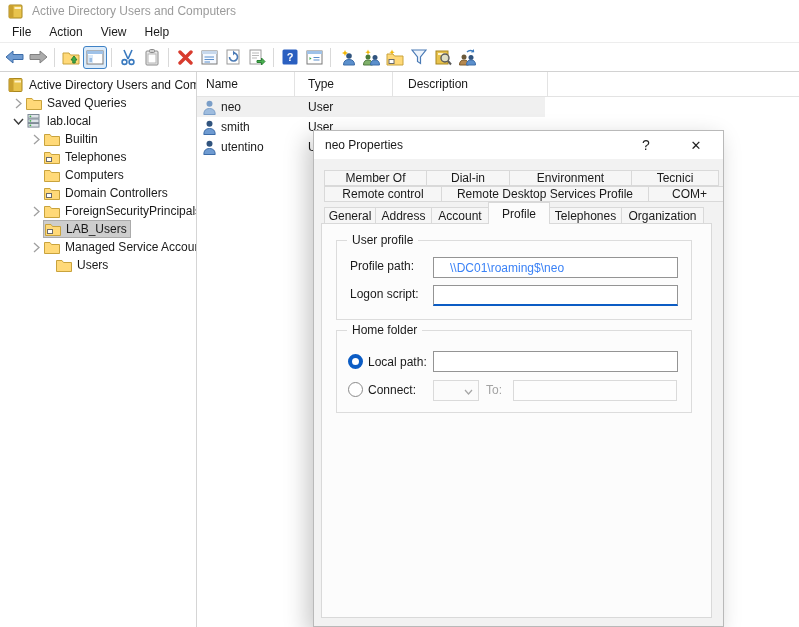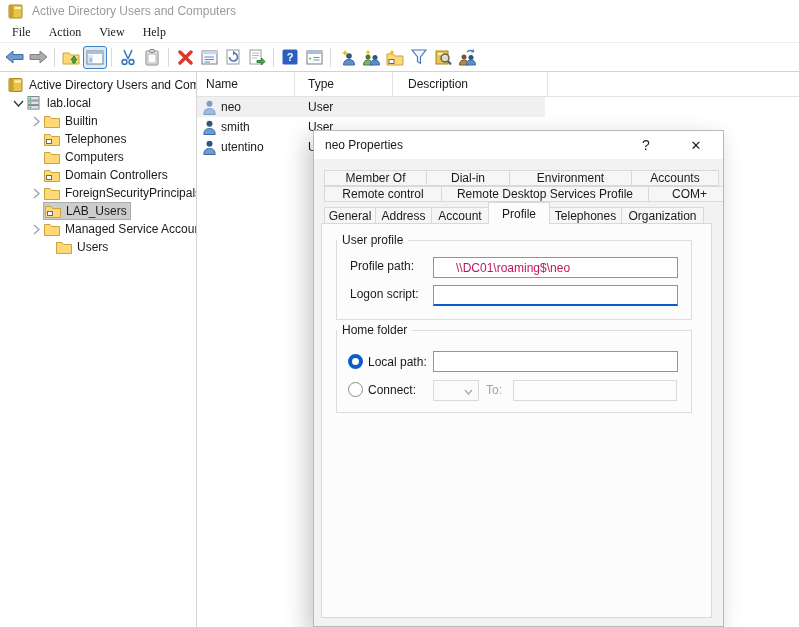--- a/index.html
+++ b/index.html
@@ -11,21 +11,21 @@
   }
   *{box-sizing:border-box;margin:0;padding:0;}
   html,body{width:799px;height:627px;overflow:hidden;}
   body{font-family:"Liberation Sans","DejaVu Sans",sans-serif;font-size:12px;color:#1a1a1a;background:#fff;position:relative;}
 
   
   .titlebar{position:absolute;left:0;top:0;width:799px;height:22px;background:#fff;display:flex;align-items:center;}
   .titlebar .app-ico{margin-left:8px;margin-right:9px;display:flex;}
   .titlebar .ttl{color:#9b9b9b;font-size:12px;}
   .menubar{position:absolute;left:0;top:22px;width:799px;height:21px;background:#fff;display:flex;align-items:center;border-bottom:1px solid #ededed;padding-left:3px;}
-  .menubar .mi{padding:2px 9px;cursor:default;font-family:Liberation Serif, serif;}
+  .menubar .mi{padding:2px 9px;cursor:default;}
   .toolbar{position:absolute;left:0;top:43px;width:799px;height:29px;background:#fff;border-bottom:1px solid #d2d2d2;display:flex;align-items:center;padding-left:2px;}
   .tbico{width:24px;height:23px;display:flex;align-items:center;justify-content:center;border-radius:3px;}
   .tbico.toggled{background:#dcebf9;border:1px solid #3f82c6;}
   .tbsep{width:1px;height:19px;background:#d9d9d9;margin:0 4px;}
 
   
   .treepane{position:absolute;left:0;top:72px;width:197px;height:555px;background:#fff;border-right:1px solid #d5d5d5;padding-top:4px;overflow:hidden;}
   .trow{height:18px;display:flex;align-items:center;white-space:nowrap;cursor:default;}
   .trow .chev{width:16px;display:flex;align-items:center;justify-content:center;flex:none;}
   .trow .tico{width:16px;height:14px;margin-right:5px;display:flex;align-items:center;flex:none;}
@@ -49,23 +49,23 @@
   .dlg-help{right:58px;}
   .dlg-close{right:8px;font-size:13px;}
   .tabrow{position:absolute;left:10px;display:flex;}
   .tab{height:16px;background:#f6f6f6;border:1px solid #d9d9d9;display:flex;align-items:center;justify-content:center;margin-left:-1px;font-size:12px;cursor:default;}
   .tab:first-child{margin-left:0;}
   .row3{top:71px;height:22px;align-items:flex-end;}
   .row3 .tab{height:17px;}
   .row3 .tab.active{height:22px;background:var(--page);border-bottom:none;z-index:6;position:relative;}
   .tabpage{position:absolute;left:7px;top:92px;width:391px;height:395px;background:var(--page);border:1px solid #d9d9d9;z-index:1;}
   .grp{position:absolute;border:1px solid var(--border-light);}
-  .grp .legend{position:absolute;top:-8px;left:0;background:var(--page);padding:0 5px;font-size:12px;}
+  .grp .legend{position:absolute;top:-8px;left:10px;background:var(--page);padding:0 5px;font-size:12px;}
   .flabel{position:absolute;font-size:12px;}
-  .tinput{position:absolute;height:21px;border:1px solid var(--input-border);background:#fff;font-family:inherit;font-size:12px;padding:0 22px;color:#be185d;outline:none;}
+  .tinput{position:absolute;height:21px;border:1px solid var(--input-border);background:#fff;font-family:inherit;font-size:12px;padding:0 16px;color:#3b82f6;outline:none;}
   .tinput.focusline{border-bottom:2px solid var(--accent);}
   .tinput:disabled,.tinput.dis{border-color:#dadada;background:#fdfdfd;}
   .radio{position:absolute;width:15px;height:15px;border-radius:50%;background:#fff;}
   .radio.on{border:4px solid var(--accent);}
   .radio.off{border:1px solid #8b8b8b;}
   .ddown{position:absolute;width:46px;height:21px;border:1px solid #dadada;background:#fbfbfb;display:flex;align-items:center;justify-content:flex-end;padding-right:5px;}
   .dim{color:#a3a3a3;}
 </style>
 </head>
 <body>
@@ -224,20 +224,33 @@
 
   <div class="trow" style="padding-left:8px">
     <span class="tico">
         <svg width="15" height="14" viewBox="0 0 15 14">
           <rect x="1" y="0.5" width="13" height="13" rx="1" fill="#e8c34d" stroke="#a8861f"></rect>
           <rect x="1" y="0.5" width="4.5" height="13" fill="#c9a02e"></rect>
           <rect x="6.5" y="2.5" width="6.5" height="2" fill="#fff3c9"></rect>
         </svg>
       </span>
     <span>Active Directory Users and Computers</span>
+  </div>
+  <div class="trow" style="padding-left:10px">
+    <span class="chev">
+        <svg width="7" height="11" viewBox="0 0 7 11">
+          <path d="M1 1 L6 5.5 L1 10" fill="none" stroke="#a0a0a0" stroke-width="1.3"></path>
+        </svg>
+      </span>
+    <span class="tico">
+        <svg width="16" height="13" viewBox="0 0 16 13">
+          <path d="M0.5 1.5 L6 1.5 L7.5 3.5 L15.5 3.5 L15.5 12.5 L0.5 12.5 Z" fill="#ffd978" stroke="#c9a33c"></path>
+        </svg>
+      </span>
+    <span>Saved Queries</span>
   </div>
   <div class="trow" style="padding-left:10px">
     <span class="chev">
         <svg width="11" height="7" viewBox="0 0 11 7">
           <path d="M1 1 L5.5 6 L10 1" fill="none" stroke="#3a3a3a" stroke-width="1.4"></path>
         </svg>
       </span>
     <span class="tico">
         <svg width="15" height="14" viewBox="0 0 15 14">
           <rect x="2" y="0.5" width="11" height="3.6" fill="#dfe4ea" stroke="#7e8a96"></rect>
@@ -392,21 +405,21 @@
   <div class="dlg-title">
     <span class="cap">neo Properties</span>
   </div>
   <div class="dlg-btn dlg-help">?</div>
   <div class="dlg-btn dlg-close">✕</div>
 
   <div class="tabrow" style="top:39px">
     <div class="tab" style="width:103px">Member Of</div>
     <div class="tab" style="width:84px">Dial-in</div>
     <div class="tab" style="width:123px">Environment</div>
-    <div class="tab" style="width:88px">Accounts</div>
+    <div class="tab" style="width:88px">Tecnici</div>
   </div>
   <div class="tabrow" style="top:55px">
     <div class="tab" style="width:118px">Remote control</div>
     <div class="tab" style="width:208px">Remote Desktop Services Profile</div>
     <div class="tab" style="width:83px">COM+</div>
   </div>
   <div class="tabrow row3">
     <div class="tab" style="width:52px">General</div>
     <div class="tab" style="width:57px">Address</div>
     <div class="tab" style="width:58px">Account</div>

